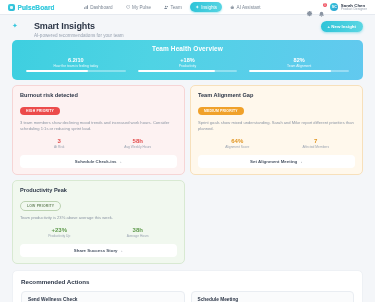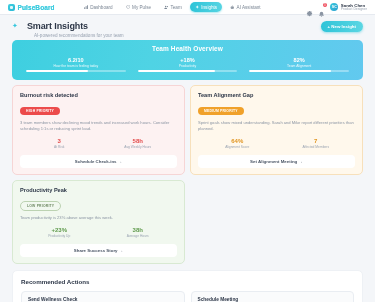--- a/index.html
+++ b/index.html
@@ -65,21 +65,21 @@
     color: #fff; font-size: 3.6px; font-weight: bold;
   }
   .uname { font-size: 4.4px; font-weight: bold; color: #2c3647; line-height: 1.15; }
   .urole { font-size: 3.4px; color: #9aa4b2; line-height: 1.15; }
 
   
   .page-head {
     padding: 6px 12px 4px 12px;
     display: flex; align-items: flex-start;
   }
-  .ph-left { display: flex; align-items: flex-start; gap: 9px; justify-content: center; }
+  .ph-left { display: flex; align-items: flex-start; gap: 16px; justify-content: center; }
   .spark { color: #35c6dd; font-size: 7px; line-height: 1; margin-top: 1px; }
   .ph-title { font-size: 9px; font-weight: bold; color: #2c3647; letter-spacing: -.1px; }
   .ph-sub { font-size: 4.6px; color: #98a2b1; margin-top: 2px; margin-left: 10px; }
   .new-insight-btn {
     margin-left: auto;
     background: linear-gradient(90deg, #2ec4d8, #5bd6e3);
     color: #fff; font-size: 4.4px; font-weight: bold;
     padding: 3px 7px; border-radius: 8px; border: none;
     box-shadow: 0 1px 2.5px rgba(46,196,216,.45);
     white-space: nowrap;

